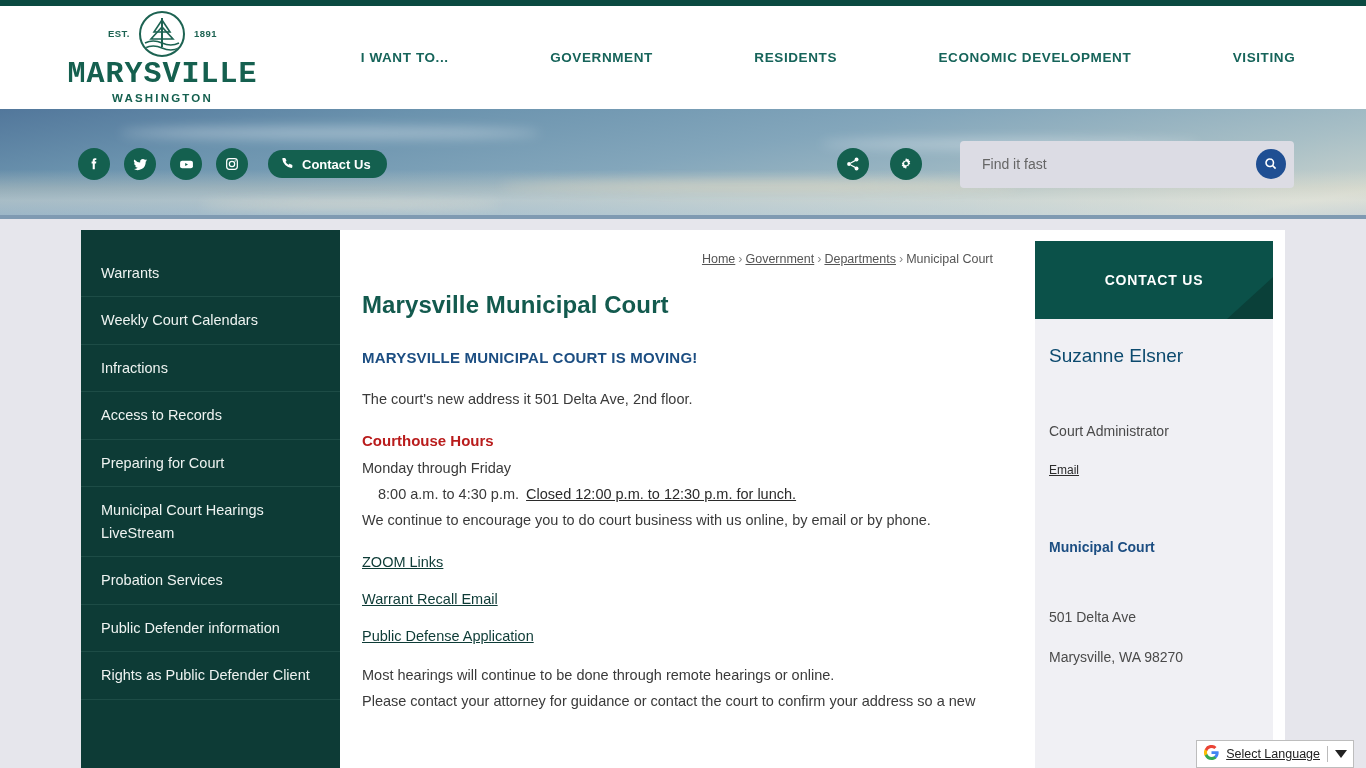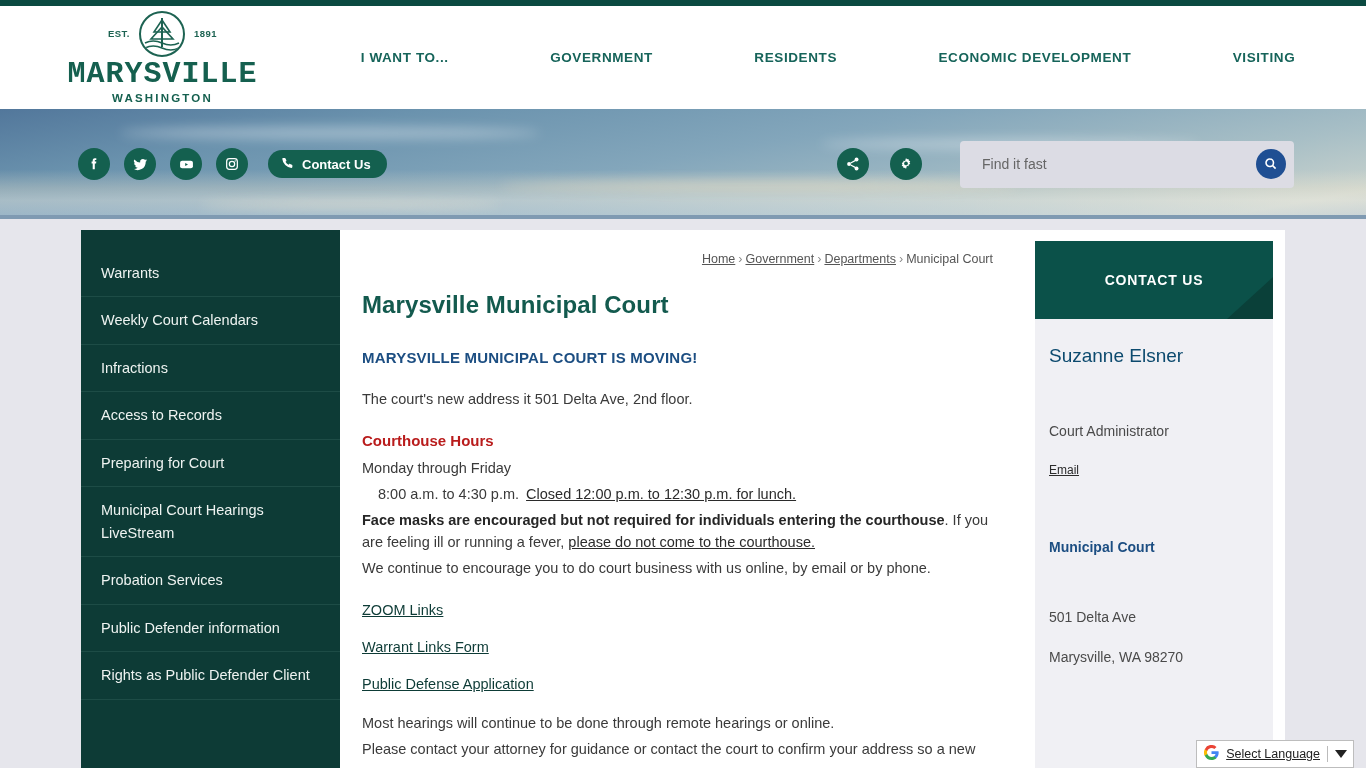--- a/index.html
+++ b/index.html
@@ -514,28 +514,25 @@
       <p class="body-text">The court's new address it 501 Delta Ave, 2nd floor.</p>
 
       <h3 class="sub2">Courthouse Hours</h3>
 
       <p class="body-text tight">Monday through Friday</p>
 
       <p class="body-text hours-line tight2">
         <span>8:00 a.m. to 4:30 p.m.</span><a class="lunch" href="#">Closed 12:00 p.m. to 12:30 p.m. for lunch.</a>
       </p>
 
-      <p class="body-text tight">
-        <b>Face masks are encouraged but not required for individuals entering the courthouse</b><span>. If you are feeling ill or running a fever, </span><a href="#">please do not come to the courthouse.</a>
-      </p>
 
       <p class="body-text">We continue to encourage you to do court business with us online, by email or by phone.</p>
 
       <a class="doclink" href="#">ZOOM Links</a><br>
-      <a class="doclink" href="#">Warrant Links Form</a><br>
+      <a class="doclink" href="#">Warrant Recall Email</a><br>
       <a class="doclink" href="#">Public Defense Application</a>
 
       <p class="body-text tight">Most hearings will continue to be done through remote hearings or online.</p>
       <p class="body-text tight">Please contact your attorney for guidance or contact the court to confirm your address so a new</p>
     </main>
 
     <aside class="rail">
       <div class="contact-card">
         <div class="contact-head">
           <span>CONTACT US</span>

